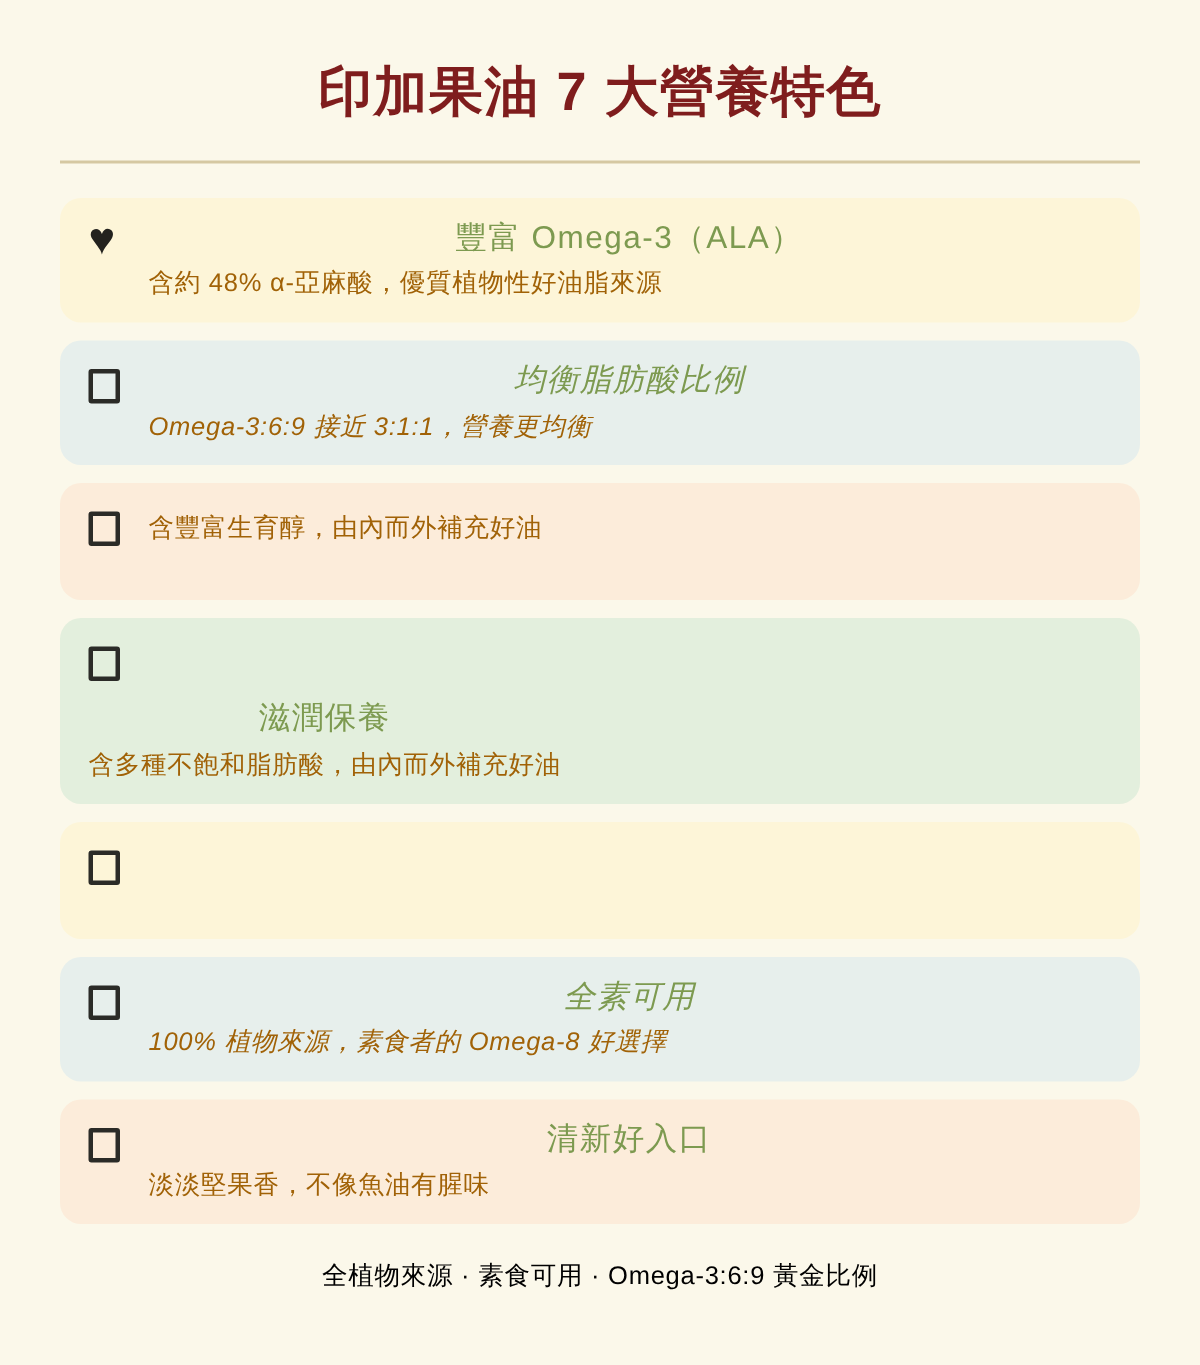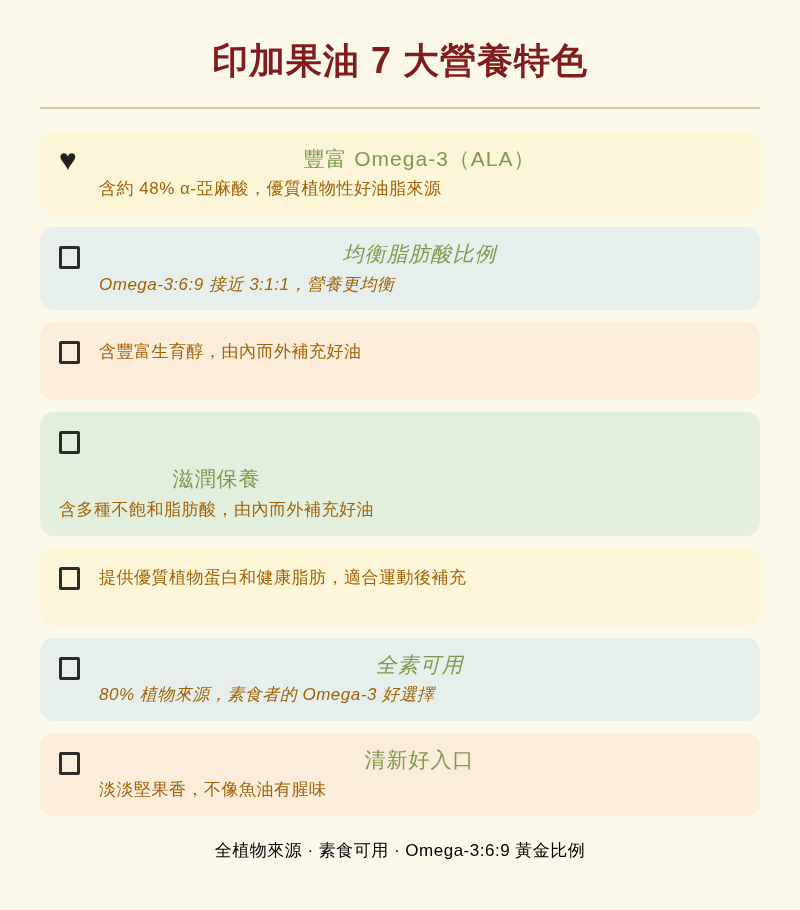--- a/index.html
+++ b/index.html
@@ -135,32 +135,31 @@
       <div class="feature-desc">含多種不飽和脂肪酸，由內而外補充好油</div>
     </div>
   </div>
 
   <div class="feature-card card--yellow">
     <div class="icon-cell">
 
       <span class="checkbox-glyph"></span>
     </div>
     <div class="text-cell">
-      <div class="feature-desc">提供優質植物蛋白和健康脂肪，適合運動後補充</div>
     </div>
   </div>
 
   <div class="feature-card card--bluegray">
     <div class="icon-cell">
 
       <span class="checkbox-glyph"></span>
     </div>
     <div class="text-cell">
       <div class="feature-title">全素可用</div>
-      <div class="feature-desc">80% 植物來源，素食者的 Omega-3 好選擇</div>
+      <div class="feature-desc">100% 植物來源，素食者的 Omega-8 好選擇</div>
     </div>
   </div>
 
   <div class="feature-card card--peach">
     <div class="icon-cell">
 
       <span class="checkbox-glyph"></span>
     </div>
     <div class="text-cell">
       <div class="feature-title">清新好入口</div>

